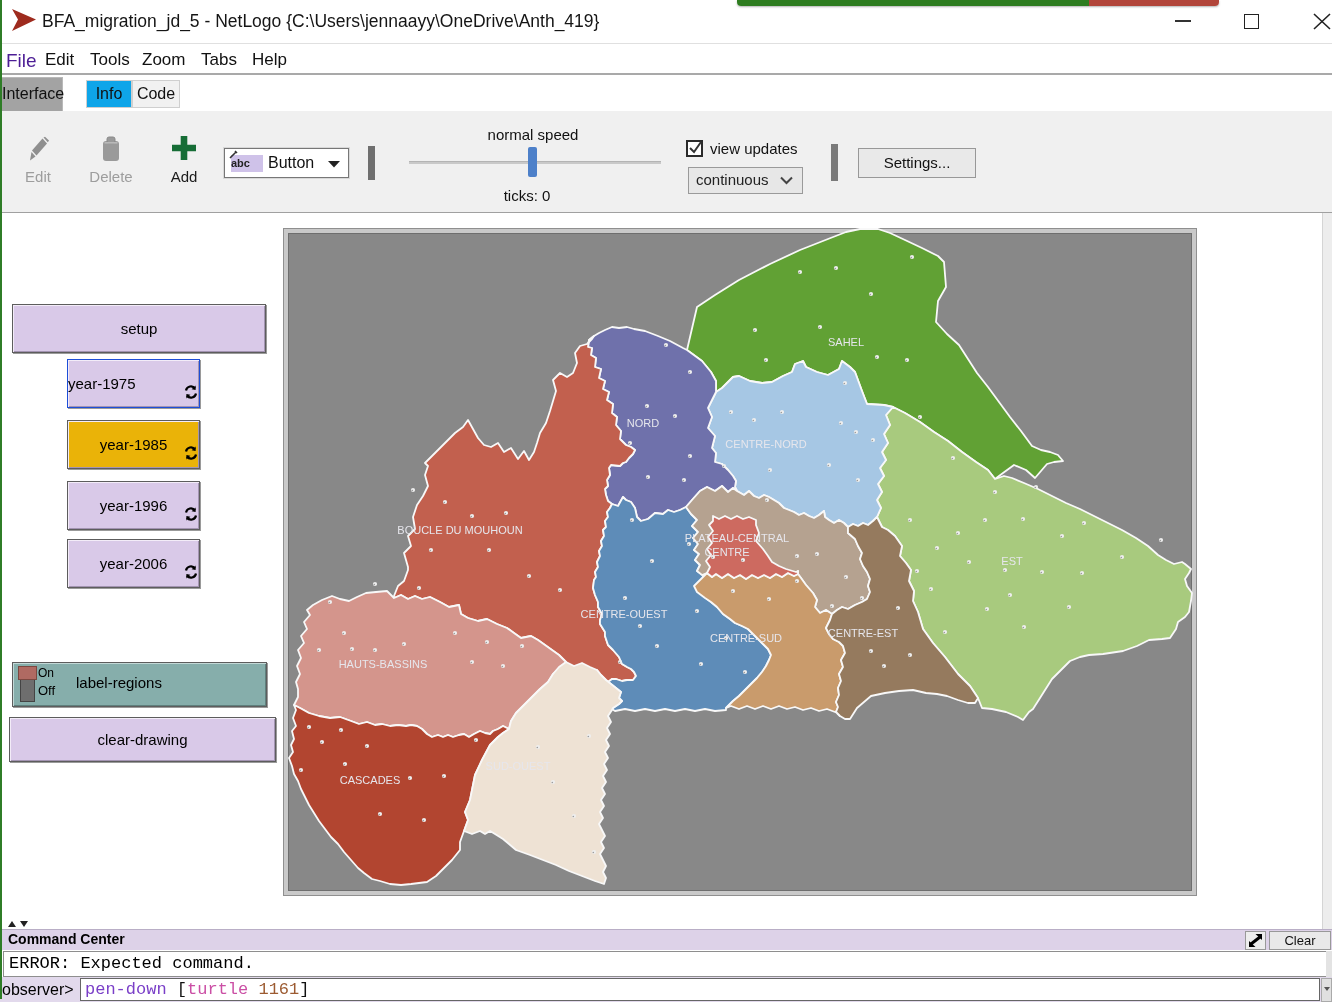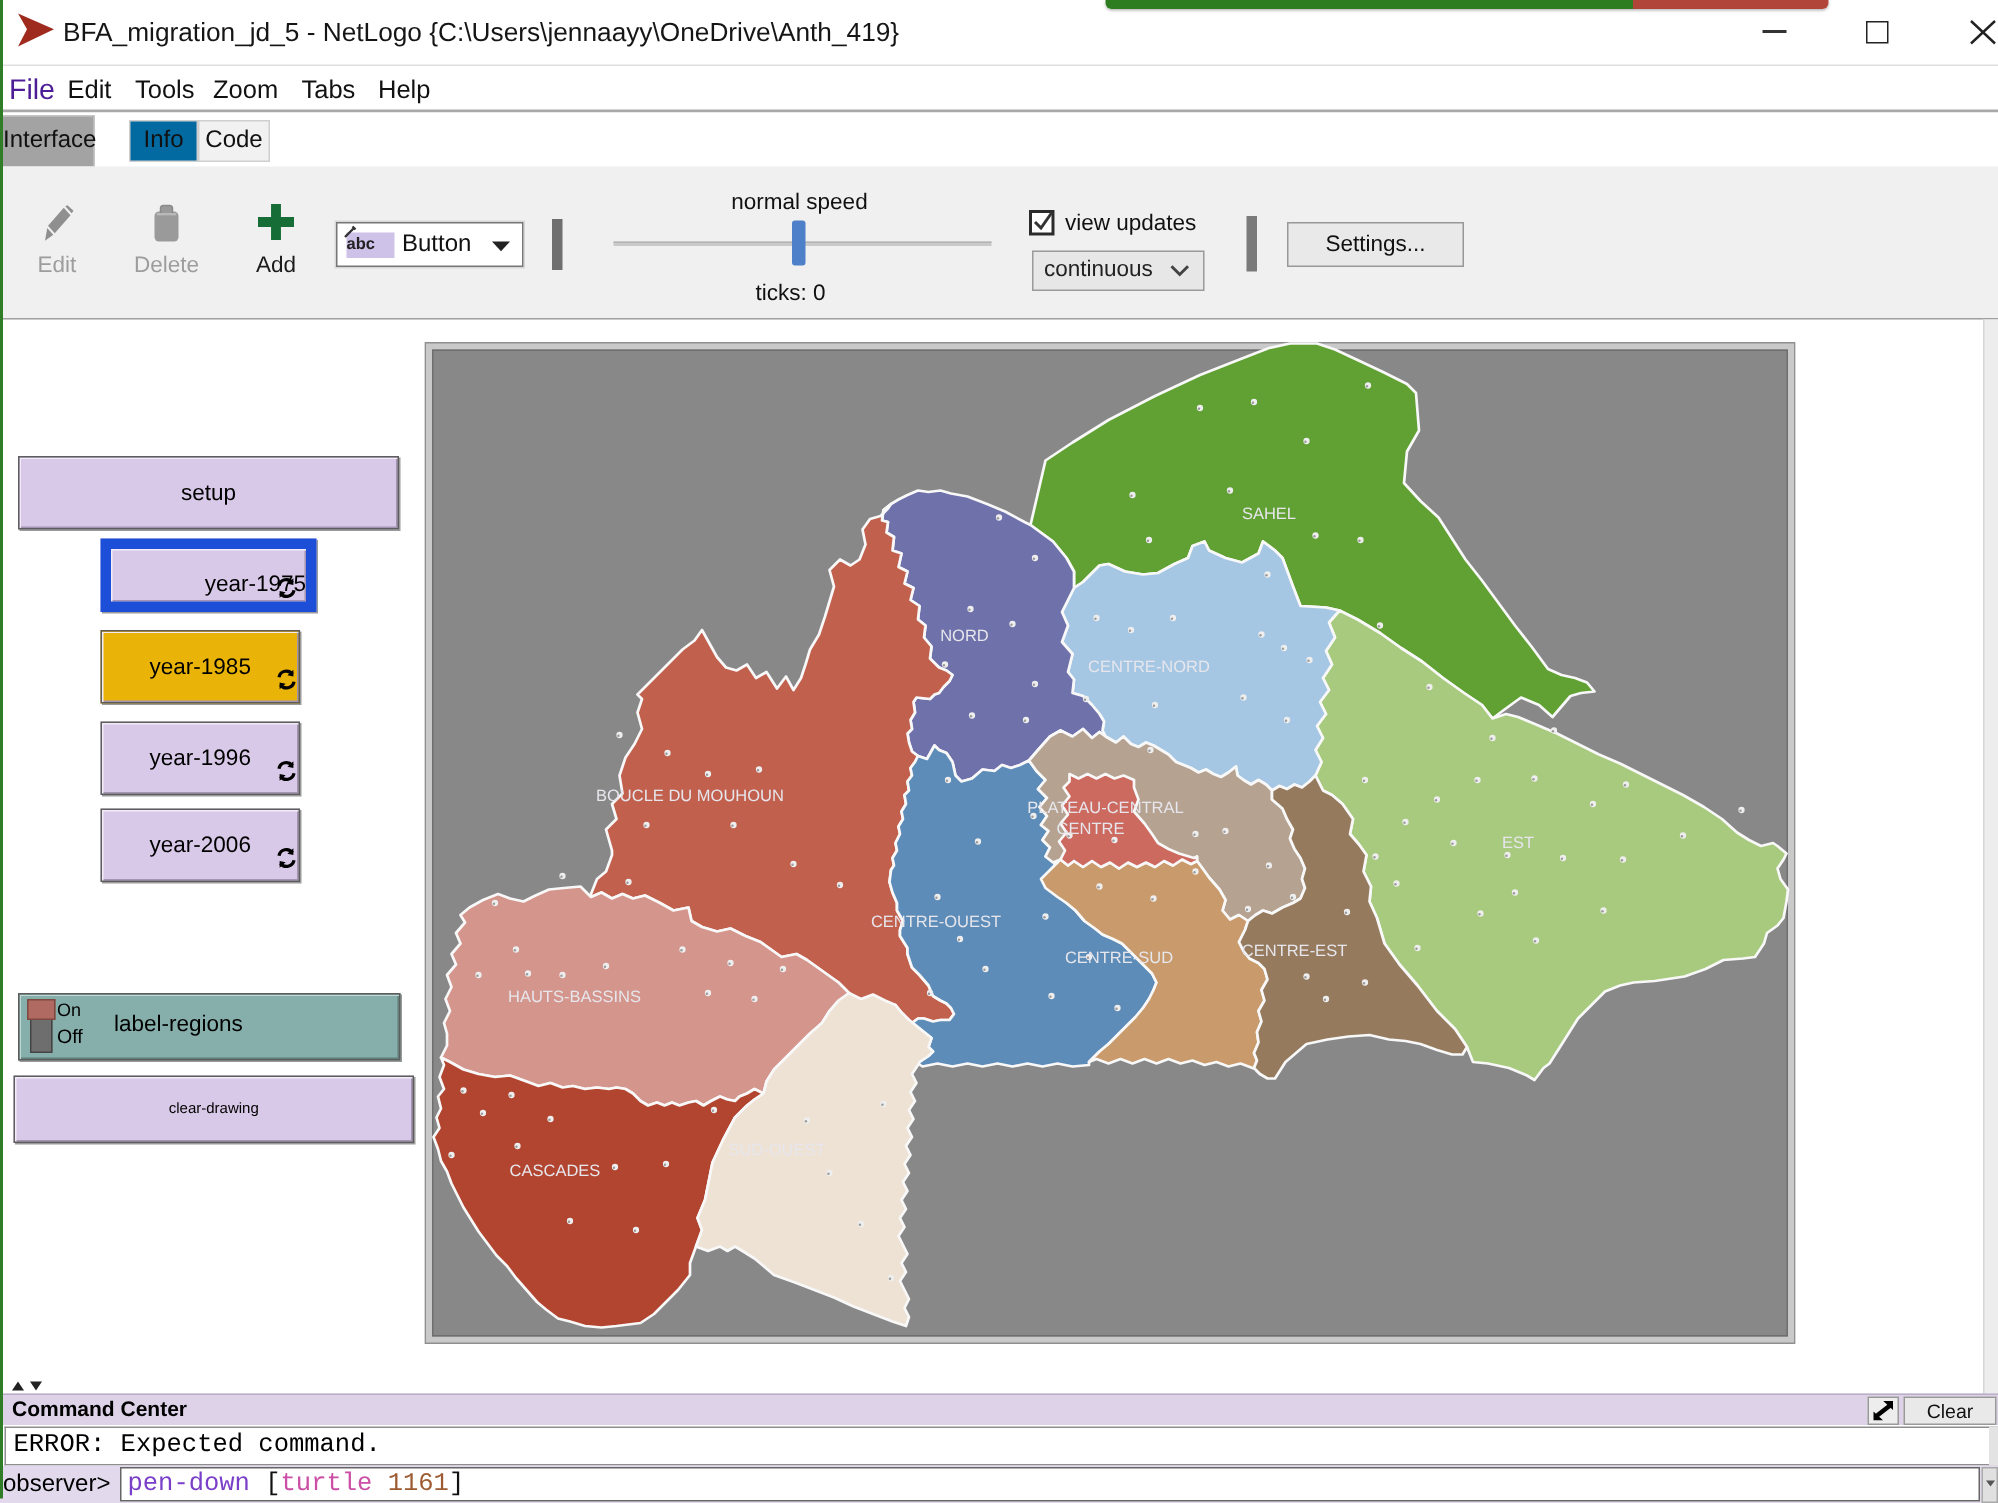--- a/index.html
+++ b/index.html
@@ -29,21 +29,21 @@
 <div class="abs" style="left:0;top:73px;width:1332px;height:2px;background:#a9a9a9;"></div>
 <div class="abs" style="left:6px;top:50px;font-size:19px;color:#4c1d95;">File</div>
 <div class="abs" style="left:45px;top:50px;font-size:17px;color:#111;">Edit</div>
 <div class="abs" style="left:90px;top:50px;font-size:17px;color:#111;">Tools</div>
 <div class="abs" style="left:142px;top:50px;font-size:17px;color:#111;">Zoom</div>
 <div class="abs" style="left:201px;top:50px;font-size:17px;color:#111;">Tabs</div>
 <div class="abs" style="left:252px;top:50px;font-size:17px;color:#111;">Help</div>
 
 <div class="abs" style="left:0;top:75px;width:1332px;height:36px;background:#fff;"></div>
 <div class="abs" style="left:1px;top:77px;width:62px;height:34px;background:#a3a3a3;border:1px solid #b9b9b9;border-bottom:none;box-sizing:border-box;text-align:center;font-size:16px;line-height:31px;color:#111;">Interface</div>
-<div class="abs" style="left:86px;top:80px;width:46px;height:28px;background:#0369a1;border:1px solid #cfcfcf;box-sizing:border-box;text-align:center;font-size:16px;line-height:26px;color:#111;">Info</div>
+<div class="abs" style="left:86px;top:80px;width:46px;height:28px;background:#0ea5e9;border:1px solid #cfcfcf;box-sizing:border-box;text-align:center;font-size:16px;line-height:26px;color:#111;">Info</div>
 <div class="abs" style="left:132px;top:80px;width:48px;height:28px;background:#f1f1f1;border:1px solid #cfcfcf;box-sizing:border-box;text-align:center;font-size:16px;line-height:26px;color:#111;">Code</div>
 
 <div class="abs" style="left:0;top:111px;width:1332px;height:102px;background:#f0f0f0;border-bottom:1px solid #a0a0a0;box-sizing:border-box;"></div>
 
 <svg class="abs" style="left:28px;top:136px;" width="22" height="26" viewBox="0 0 22 26">
   <g fill="#8f8f8f">
     <path d="M14.5,2.5 L19,7.5 L8.5,19.5 L4,14.5 Z"></path>
     <path d="M15.5,1.5 L19.8,6.2 L21,4.5 L17,0.8 Z"></path>
     <path d="M3.5,16 L7.5,20.5 L2,24.5 Z"></path>
   </g>
@@ -92,21 +92,21 @@
   </svg>
 
 <div class="abs" style="left:831px;top:144px;width:7px;height:37px;background:#7a7a7a;"></div>
 
 <div class="abs" style="left:858px;top:148px;width:118px;height:30px;background:#e9e9e9;border:1px solid #989898;box-sizing:border-box;text-align:center;font-size:15px;line-height:28px;color:#111;">Settings...</div>
 
 <div class="abs" style="left:0;top:0;width:2px;height:999px;background:#2f7d27;z-index:50;"></div>
 
 <div class="abs" style="left:12px;top:304px;width:254px;height:49px;background:#d9c9e8;border:1px solid #5d5d5d;box-shadow:inset 1px 1px 0 #f3ecf8,inset -1px -1px 0 #a394b2,1px 1px 0 #9a9a9a;box-sizing:border-box;text-align:center;font-size:15px;line-height:47px;color:#000;">setup</div>
 
-<div class="abs" style="left:67px;top:359px;width:144px;height:49px;background:#d9c9e8;border:7px solid #1d4ed8;box-shadow:inset 1px 1px 0 #f3ecf8,inset -1px -1px 0 #a394b2,1px 1px 0 #9a9a9a;box-sizing:border-box;text-align:right;font-size:15px;line-height:47px;color:#000;">year-1975</div>
+<div class="abs" style="left:67px;top:359px;width:133px;height:49px;background:#d9c9e8;border:1px solid #1d4ed8;box-shadow:inset 1px 1px 0 #f3ecf8,inset -1px -1px 0 #a394b2,1px 1px 0 #9a9a9a;box-sizing:border-box;text-align:left;font-size:15px;line-height:47px;color:#000;">year-1975</div>
 <div class="abs" style="left:67px;top:420px;width:133px;height:49px;background:#eab308;border:1px solid #5d5d5d;box-shadow:inset 1px 1px 0 #f3ecf8,inset -1px -1px 0 #a394b2,1px 1px 0 #9a9a9a;box-sizing:border-box;text-align:center;font-size:15px;line-height:47px;color:#000;">year-1985</div>
 <div class="abs" style="left:67px;top:481px;width:133px;height:49px;background:#d9c9e8;border:1px solid #5d5d5d;box-shadow:inset 1px 1px 0 #f3ecf8,inset -1px -1px 0 #a394b2,1px 1px 0 #9a9a9a;box-sizing:border-box;text-align:center;font-size:15px;line-height:47px;color:#000;">year-1996</div>
 <div class="abs" style="left:67px;top:539px;width:133px;height:49px;background:#d9c9e8;border:1px solid #5d5d5d;box-shadow:inset 1px 1px 0 #f3ecf8,inset -1px -1px 0 #a394b2,1px 1px 0 #9a9a9a;box-sizing:border-box;text-align:center;font-size:15px;line-height:47px;color:#000;">year-2006</div>
 
 <svg class="abs" style="left:184px;top:385px;" width="14" height="14" viewBox="0 0 14 14">
     <path d="M2,5.5 A5,5 0 0 1 11,3.5" stroke="#000" stroke-width="2.2" fill="none"></path>
     <path d="M12,8.5 A5,5 0 0 1 3,10.5" stroke="#000" stroke-width="2.2" fill="none"></path>
     <path d="M11.6,0.5 L11.6,5 L7.6,4.2 Z" fill="#000"></path>
     <path d="M2.4,13.5 L2.4,9 L6.4,9.8 Z" fill="#000"></path>
   </svg>
@@ -129,21 +129,21 @@
     <path d="M2.4,13.5 L2.4,9 L6.4,9.8 Z" fill="#000"></path>
   </svg>
 
 <div class="abs" style="left:12px;top:662px;width:255px;height:45px;background:#86aeab;border:1px solid #5d5d5d;box-shadow:inset 1px 1px 0 #c2d8d6,inset -1px -1px 0 #5f807d,1px 1px 0 #9a9a9a;box-sizing:border-box;"></div>
 <div class="abs" style="left:20px;top:667px;width:13px;height:33px;background:#6e6e6e;border:1px solid #444;"></div>
 <div class="abs" style="left:18px;top:666px;width:17px;height:12px;background:#b06a62;border:1px solid #7c4840;"></div>
 <div class="abs" style="left:38px;top:666px;font-size:12px;color:#000;">On</div>
 <div class="abs" style="left:38px;top:683px;font-size:13px;color:#000;">Off</div>
 <div class="abs" style="left:76px;top:674px;font-size:15px;color:#000;">label-regions</div>
 
-<div class="abs" style="left:9px;top:717px;width:267px;height:45px;background:#d9c9e8;border:1px solid #5d5d5d;box-shadow:inset 1px 1px 0 #f3ecf8,inset -1px -1px 0 #a394b2,1px 1px 0 #9a9a9a;box-sizing:border-box;text-align:center;font-size:10px;line-height:43px;color:#000;">clear-drawing</div>
+<div class="abs" style="left:9px;top:717px;width:267px;height:45px;background:#d9c9e8;border:1px solid #5d5d5d;box-shadow:inset 1px 1px 0 #f3ecf8,inset -1px -1px 0 #a394b2,1px 1px 0 #9a9a9a;box-sizing:border-box;text-align:center;font-size:15px;line-height:43px;color:#000;">clear-drawing</div>
 
 <svg class="abs" style="left:283px;top:228px;" width="914" height="668" viewBox="0 0 914 668">
 <rect x="0" y="0" width="914" height="668" fill="#c9c9c9"></rect>
 <rect x="0.5" y="0.5" width="913" height="667" fill="none" stroke="#8f8f8f"></rect>
 <rect x="5" y="5" width="904" height="658" fill="#888888"></rect>
 <rect x="5.5" y="5.5" width="903" height="657" fill="none" stroke="#6e6e6e"></rect>
 <g stroke="#f8f8f8" stroke-width="1.8" stroke-linejoin="round">
 <polygon points="404,122 414,79 432,67 456,52 487,36 517,22 545,11 563,4 577,1 595,1 607,5 622,12 639,20 655,28 661,34 663,59 655,73 653,94 664,106 676,117 685,131 694,145 705,159 716,174 727,189 738,203 749,218 758,222 767,224 775,227 780,233 771,234 764,236 758,243 752,250 743,242 731,237 720,245 712,251 705,242 693,234 679,224 665,213 651,204 637,194 622,185 610,179 601,177 584,176 579,163 572,144 567,139 559,133 556,141 545,147 534,144 523,139 520,133 512,136 509,144 500,148 489,154 479,155 467,153 456,148 450,149 439,160 433,164 433,153 428,144 419,133" fill="#61a134"></polygon>
 <polygon points="610,179 622,185 637,194 651,204 665,213 679,224 693,234 705,242 712,251 721,248 729,250 741,255 755,261 769,268 783,275 797,281 811,288 825,295 839,302 853,310 865,318 875,327 883,332 891,336 899,334 902,336 908,341 906,345 902,351 904,358 909,365 908,373 906,384 902,389 895,394 893,401 887,410 879,411 866,412 854,418 840,423 820,426 806,427 797,429 787,433 778,442 769,451 757,470 750,481 746,484 740,492 735,489 723,484 709,481 699,480 695,470 687,458 675,446 662,429 650,415 640,401 635,384 630,373 631,363 626,353 628,342 623,335 617,328 619,318 612,308 605,302 599,299 594,289 598,280 594,272 599,264 595,256 601,248 597,240 603,232 599,224 605,215 601,206 607,197 603,187" fill="#a8ca7e"></polygon>
 <polygon points="433,164 439,160 450,149 456,148 467,153 479,155 489,154 500,148 509,144 512,136 520,133 523,139 534,144 545,147 556,141 559,133 567,139 572,144 579,163 584,176 601,177 610,179 603,187 607,197 601,206 605,215 599,224 603,232 597,240 601,248 595,256 599,264 594,272 598,280 594,289 590,293 585,297 580,295 575,298 570,296 565,299 561,295 556,292 551,295 546,292 542,289 541,283 536,287 531,290 526,288 521,285 516,287 511,284 506,282 501,280 496,275 491,272 486,269 481,267 476,270 471,268 466,263 461,267 454,263 452,259 453,253 450,248 445,242 439,236 432,234 433,225 429,220 432,208 425,200 429,189 425,180" fill="#a6c7e4"></polygon>

